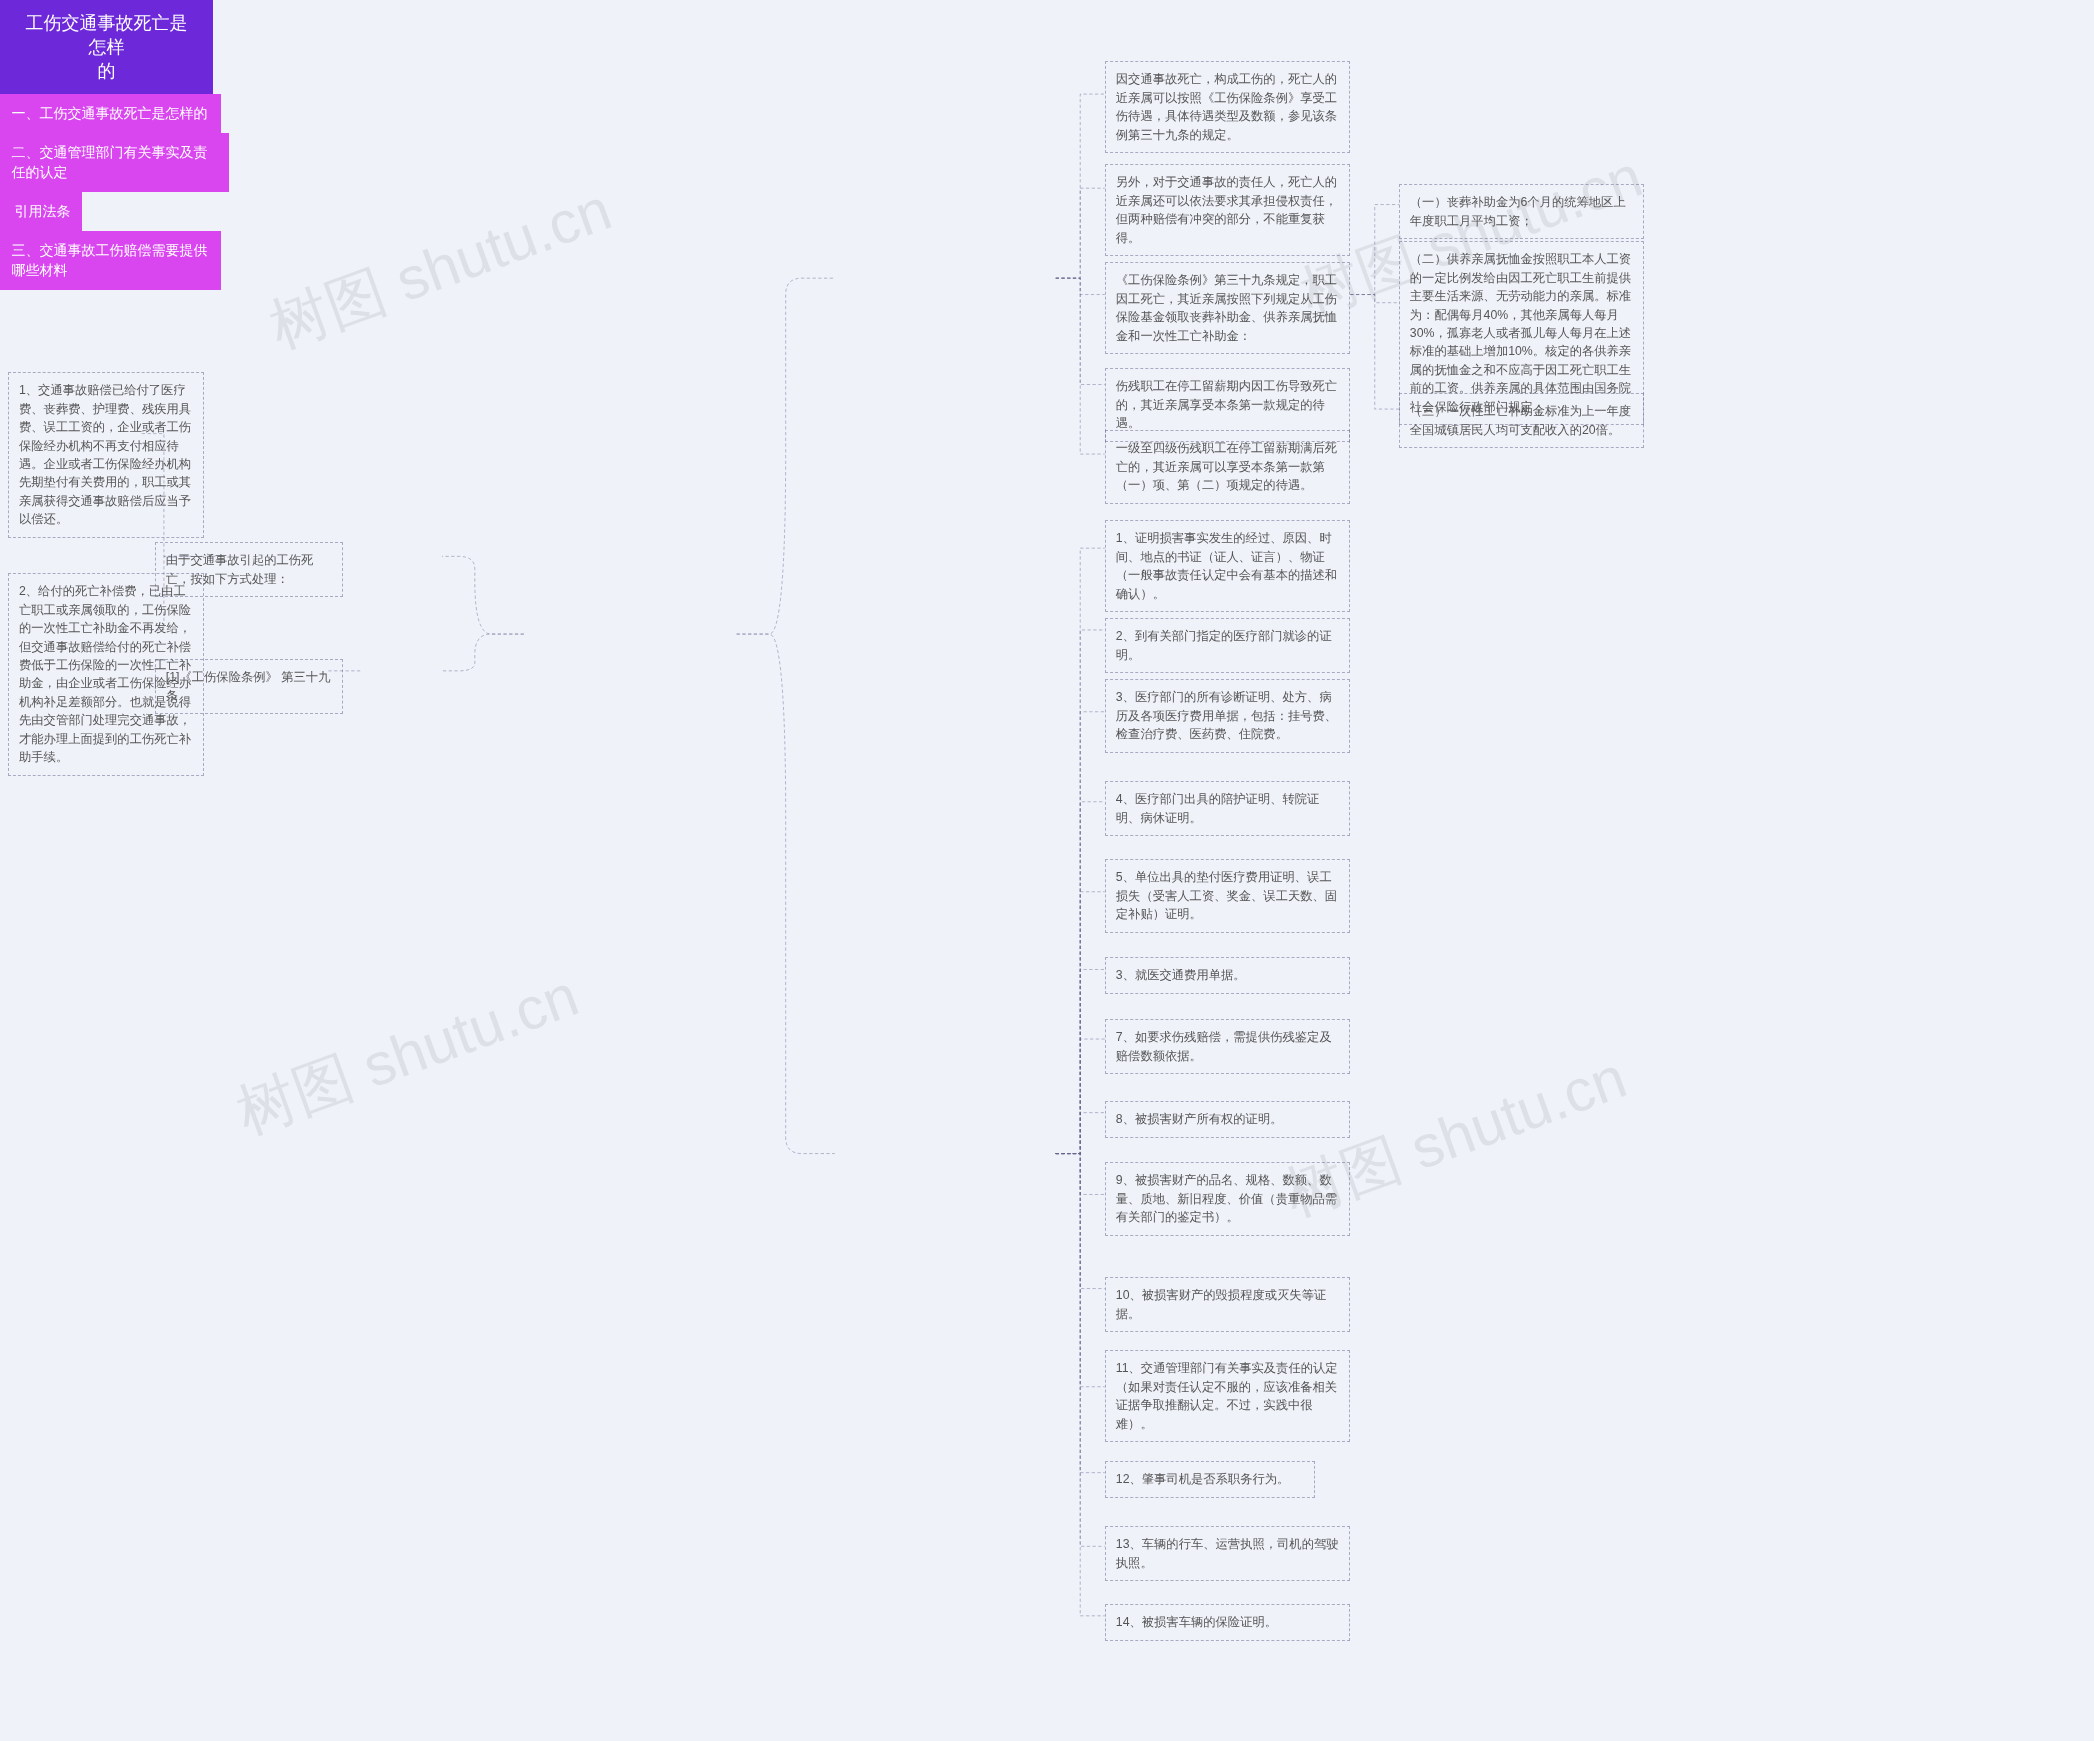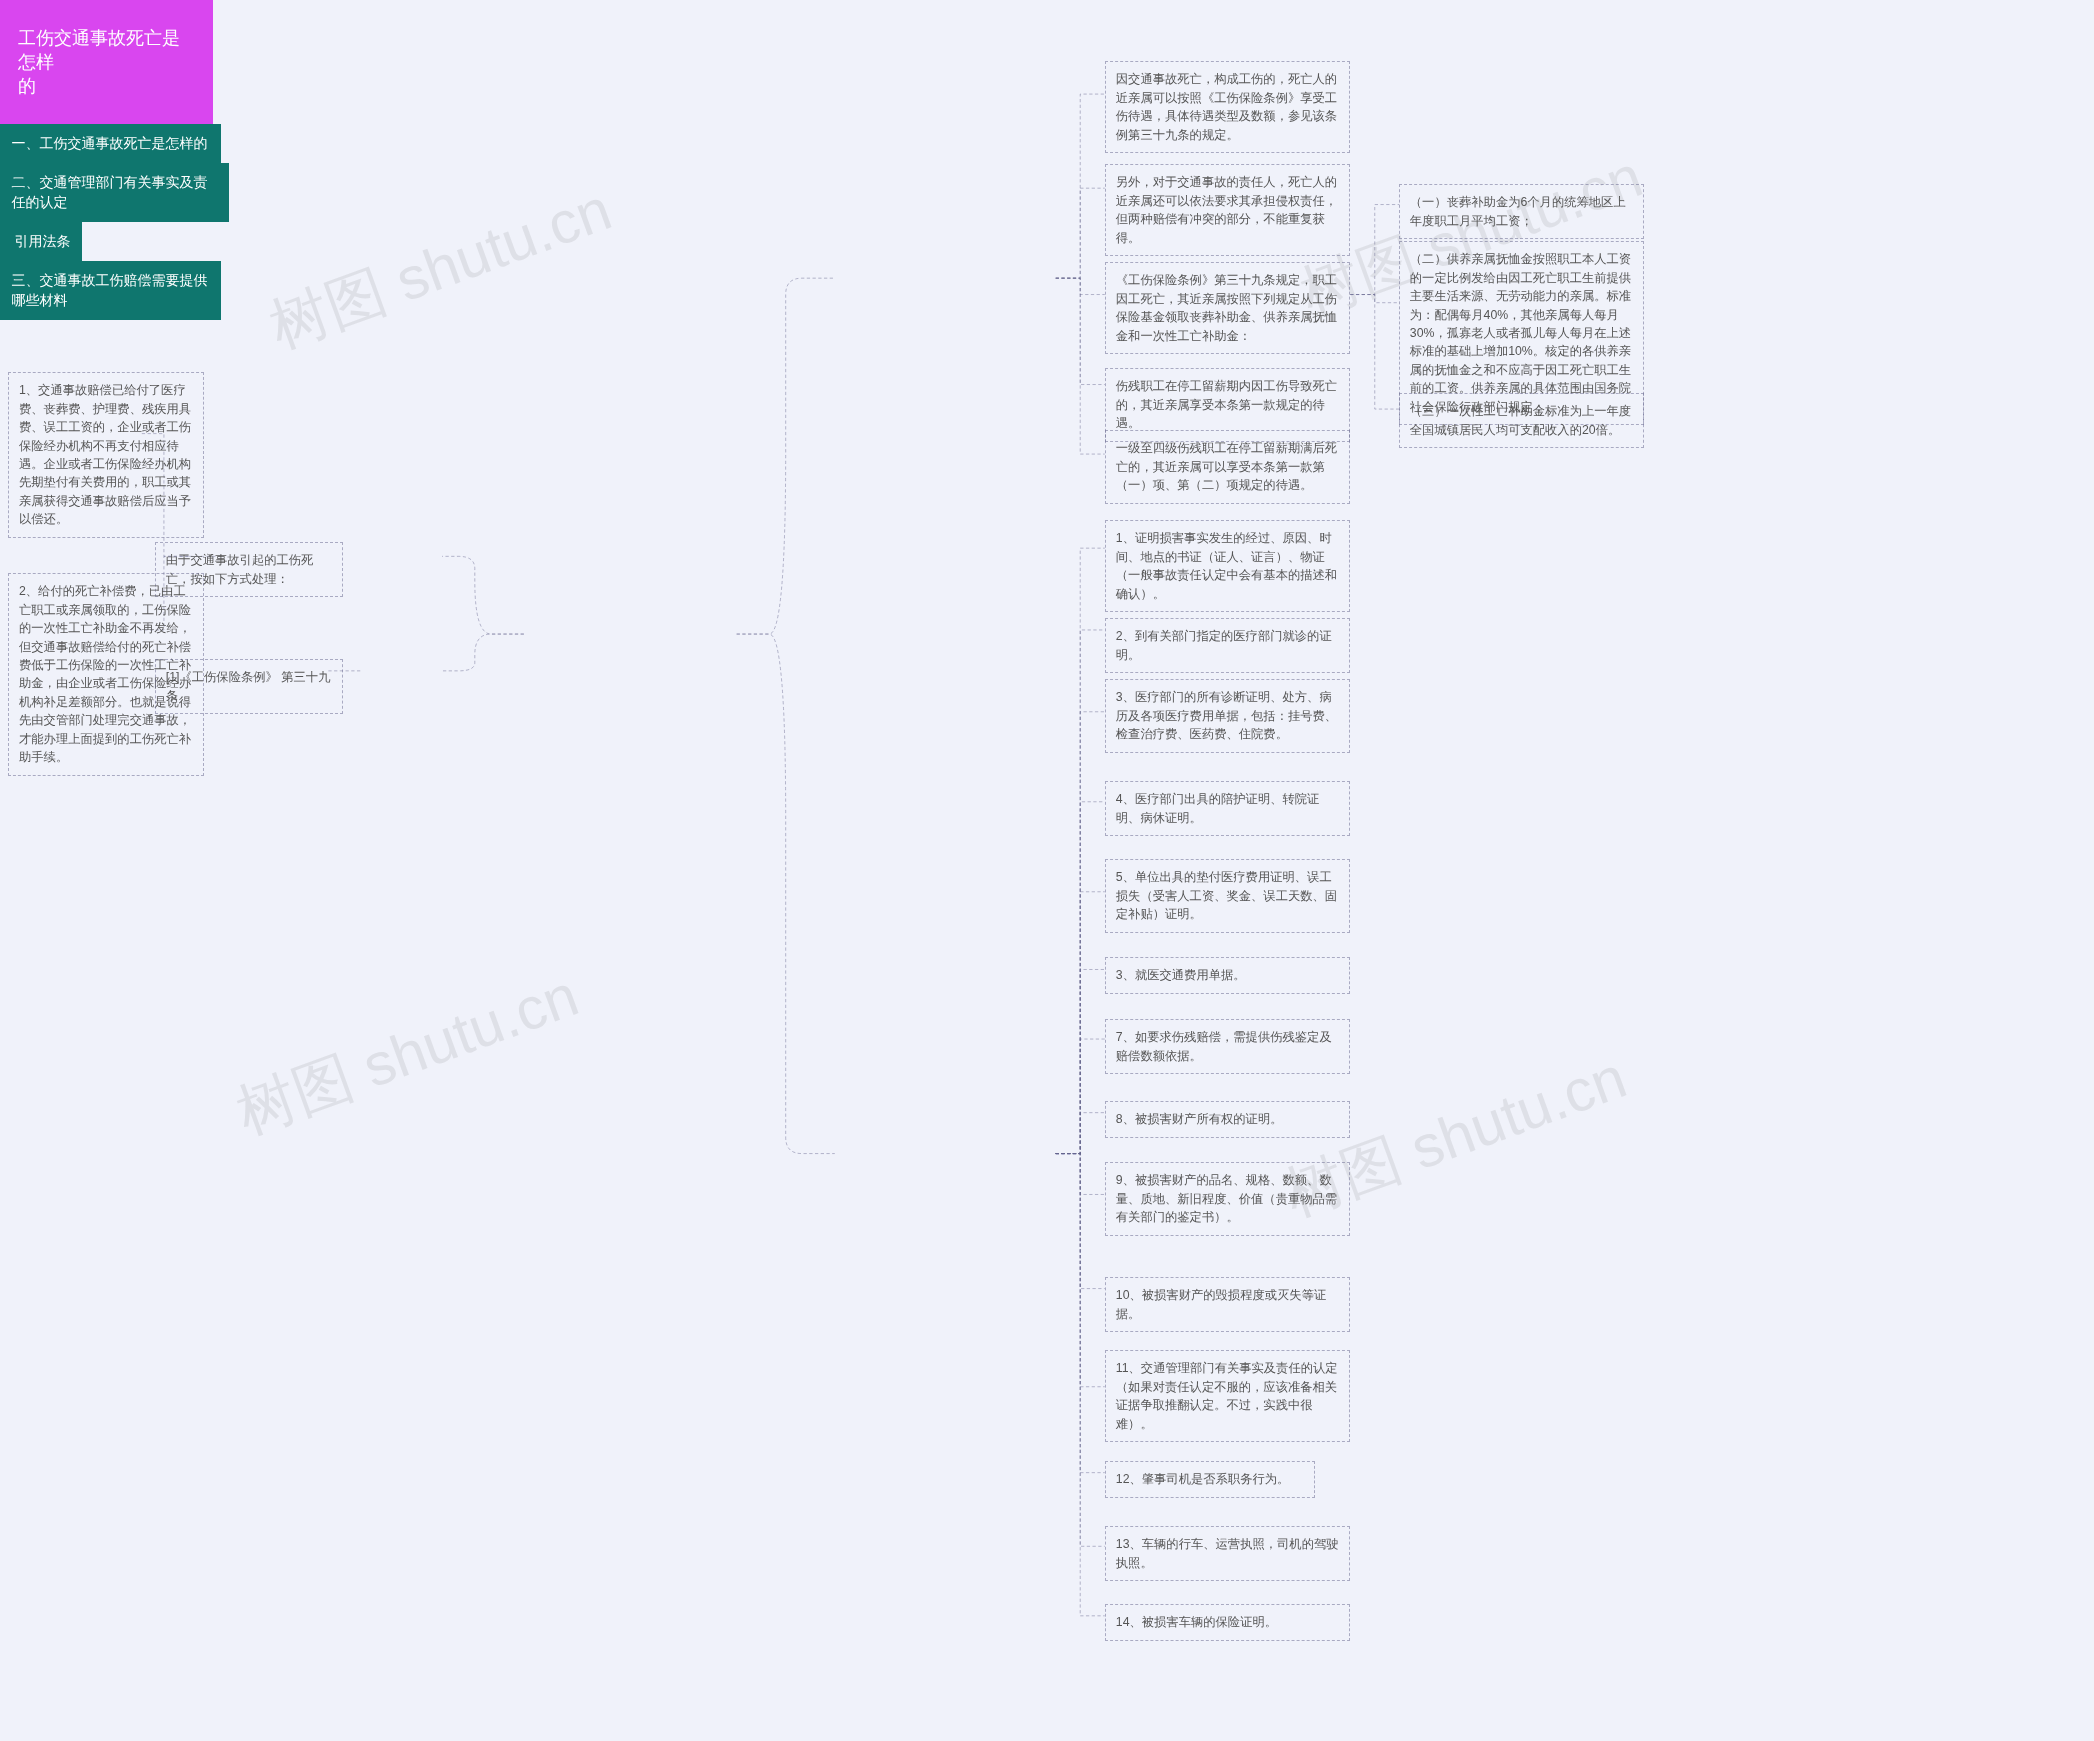--- a/index.html
+++ b/index.html
@@ -4,22 +4,22 @@
 <style>
 *{box-sizing:border-box;margin:0;padding:0}
 body{background:#f0f2fa;font-family:"Microsoft YaHei",Arial,sans-serif;font-size:13px;color:#333;width:2095px;height:1741px;position:relative;overflow:hidden}
 .watermark{position:absolute;font-size:59px;color:rgba(100,100,100,0.12);transform:rotate(-20deg);pointer-events:none;user-select:none;font-weight:300}
 .wm1{top:229px;left:262px}
 .wm2{top:196px;left:1293px}
 .wm3{top:1015px;left:229px}
 .wm4{top:1097px;left:1277px}
 .mindmap{position:absolute;top:0;left:0;width:2095px;height:1741px}
 .node{position:absolute;border:0.8px dashed rgba(100,100,140,0.5);padding:8.2px 9.8px;font-size:12.3px;line-height:1.5;color:#555}
-.root{background:#d946ef;color:#fff;border:none;padding:26px 18px;font-size:18px;font-weight:500;width:213px}
-.branch{background:#0f766e;color:#fff;border:none;padding:9.8px 11.5px;font-size:14px;line-height:1.4}
+.root{background:#6d28d9;color:#fff;border:none;padding:11px 18px;font-size:18px;font-weight:500;text-align:center;width:213px}
+.branch{background:#d946ef;color:#fff;border:none;padding:9.8px 11.5px;font-size:14px;line-height:1.4}
 svg.connectors{position:absolute;top:0;left:0;width:2095px;height:1741px;pointer-events:none}
 svg.connectors path{stroke:rgba(100,100,140,0.55);stroke-width:1;stroke-dasharray:4 3;fill:none}
 </style>
 </head>
 <body>
 
 <div class="watermark wm1" data-name="watermark">树图 shutu.cn</div>
 <div class="watermark wm2" data-name="watermark">树图 shutu.cn</div>
 <div class="watermark wm3" data-name="watermark">树图 shutu.cn</div>
 <div class="watermark wm4" data-name="watermark">树图 shutu.cn</div>

